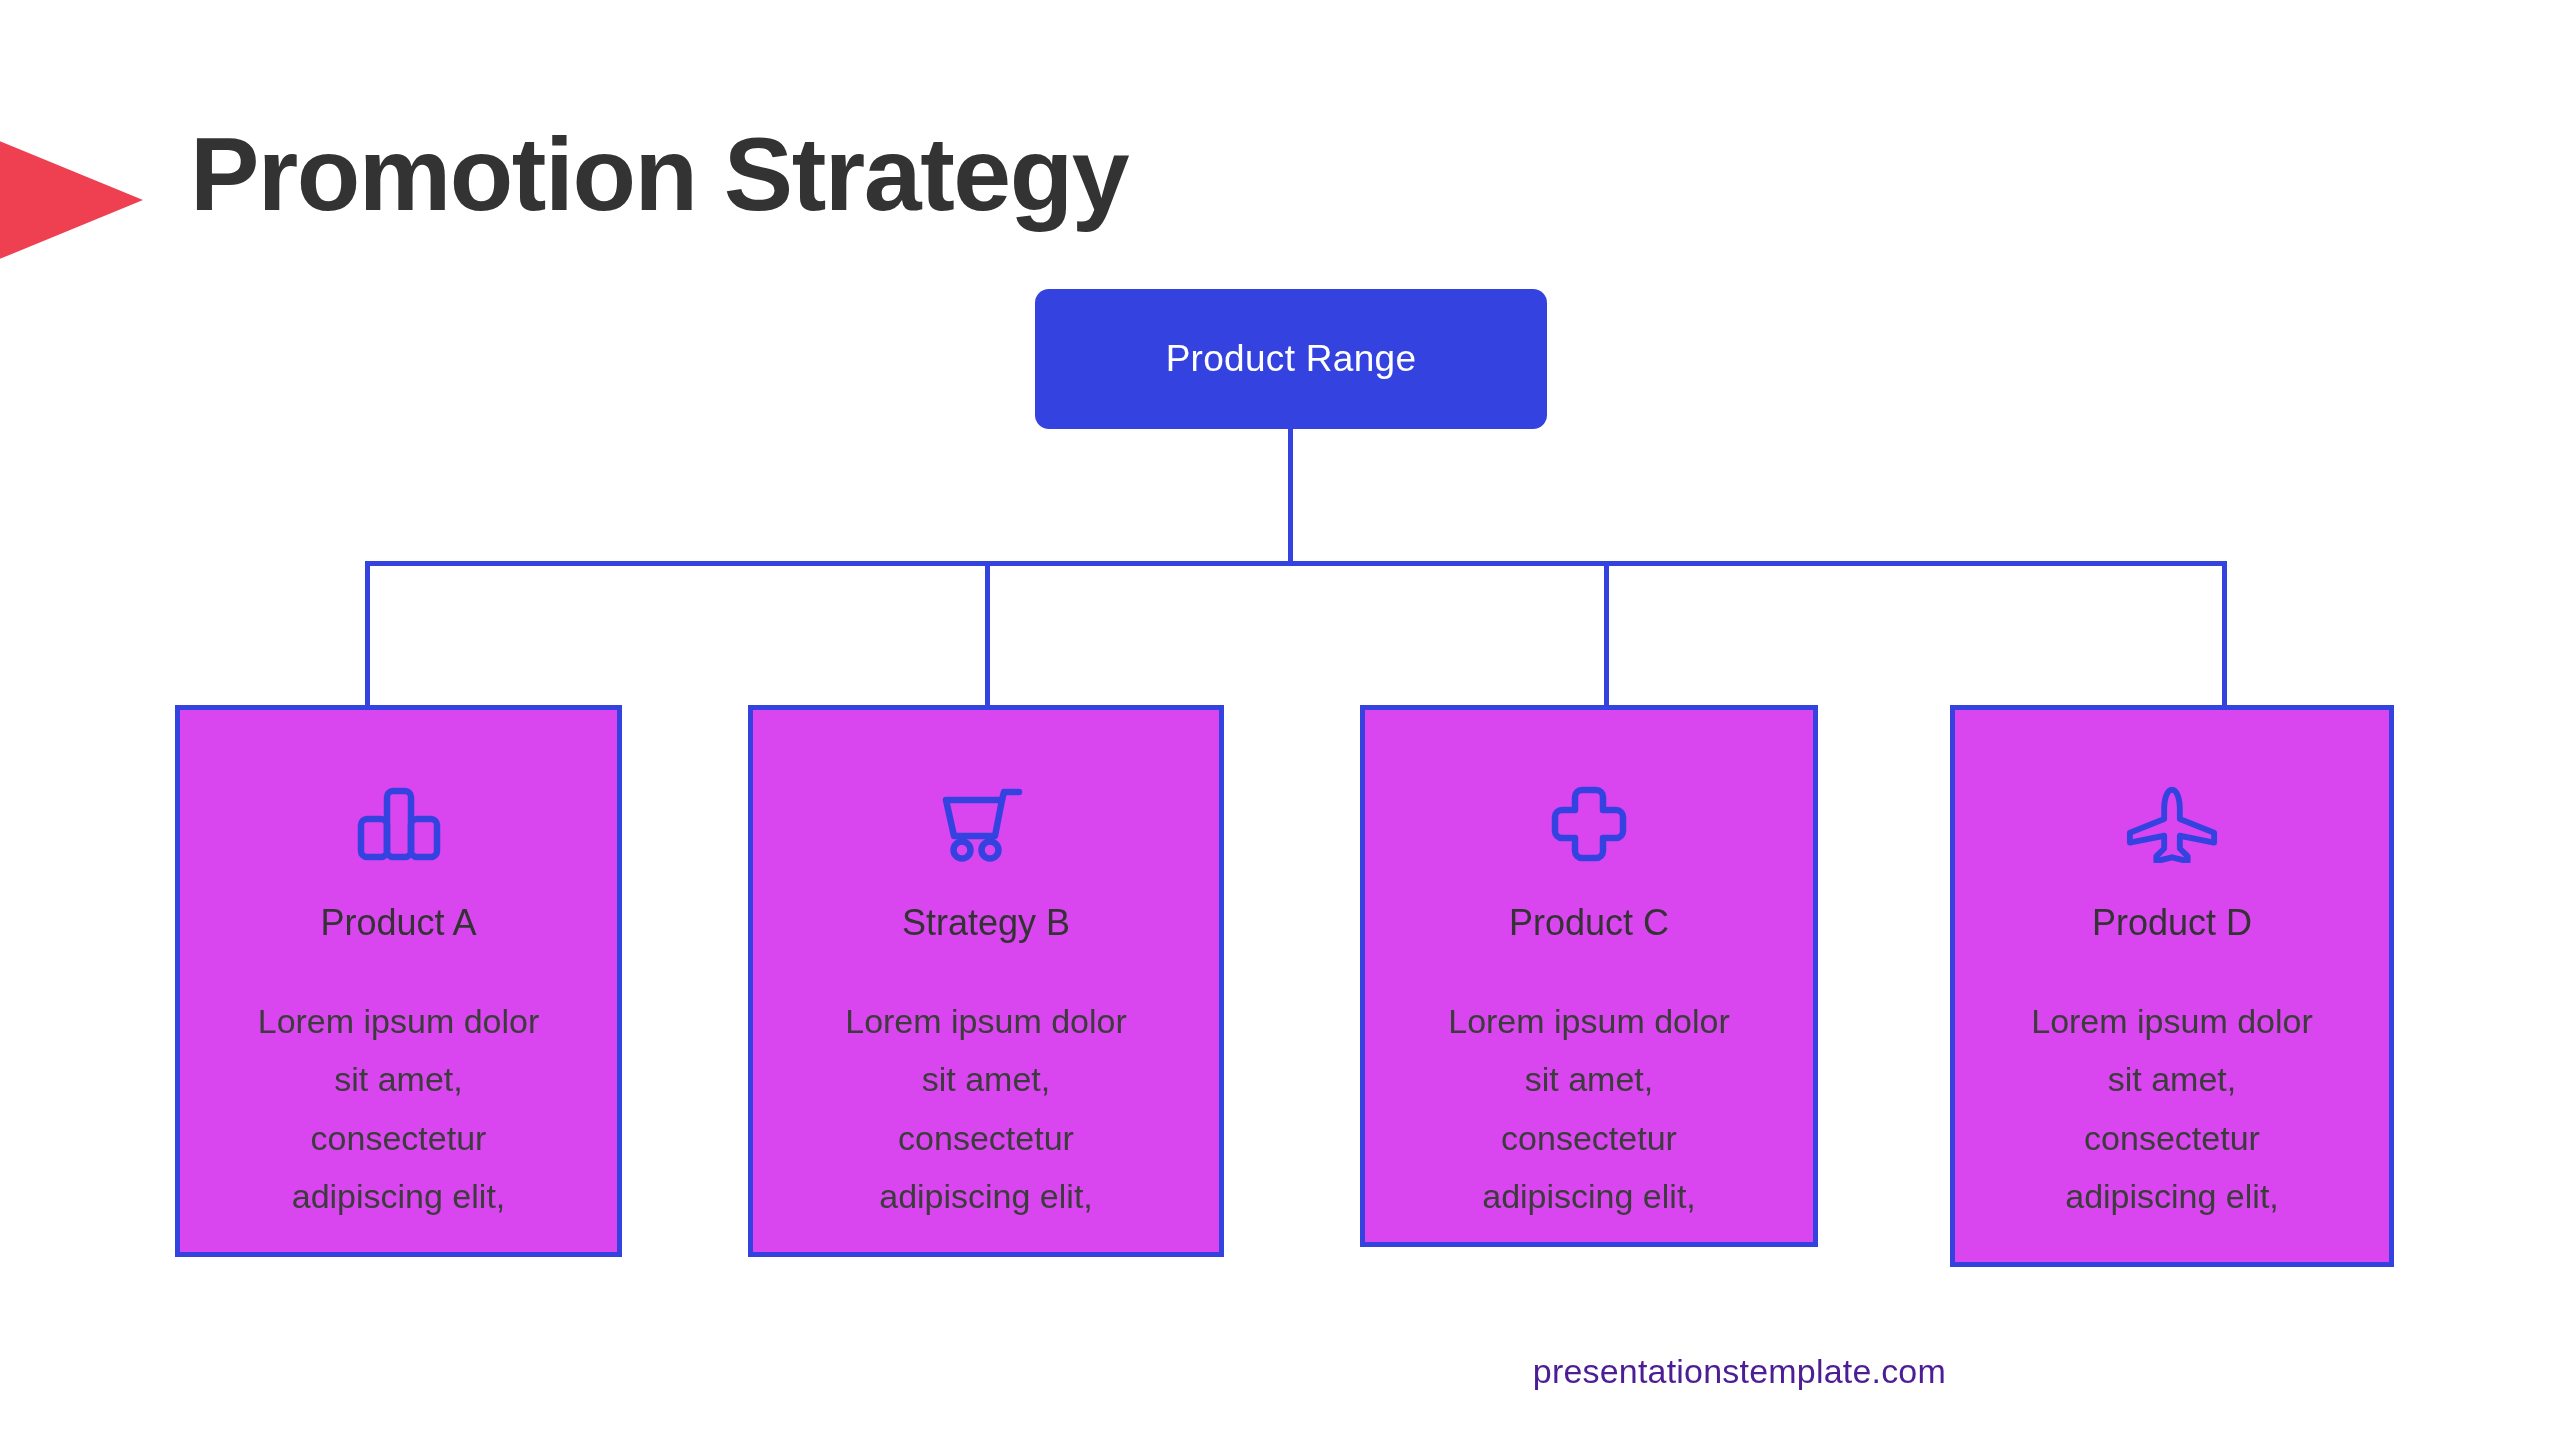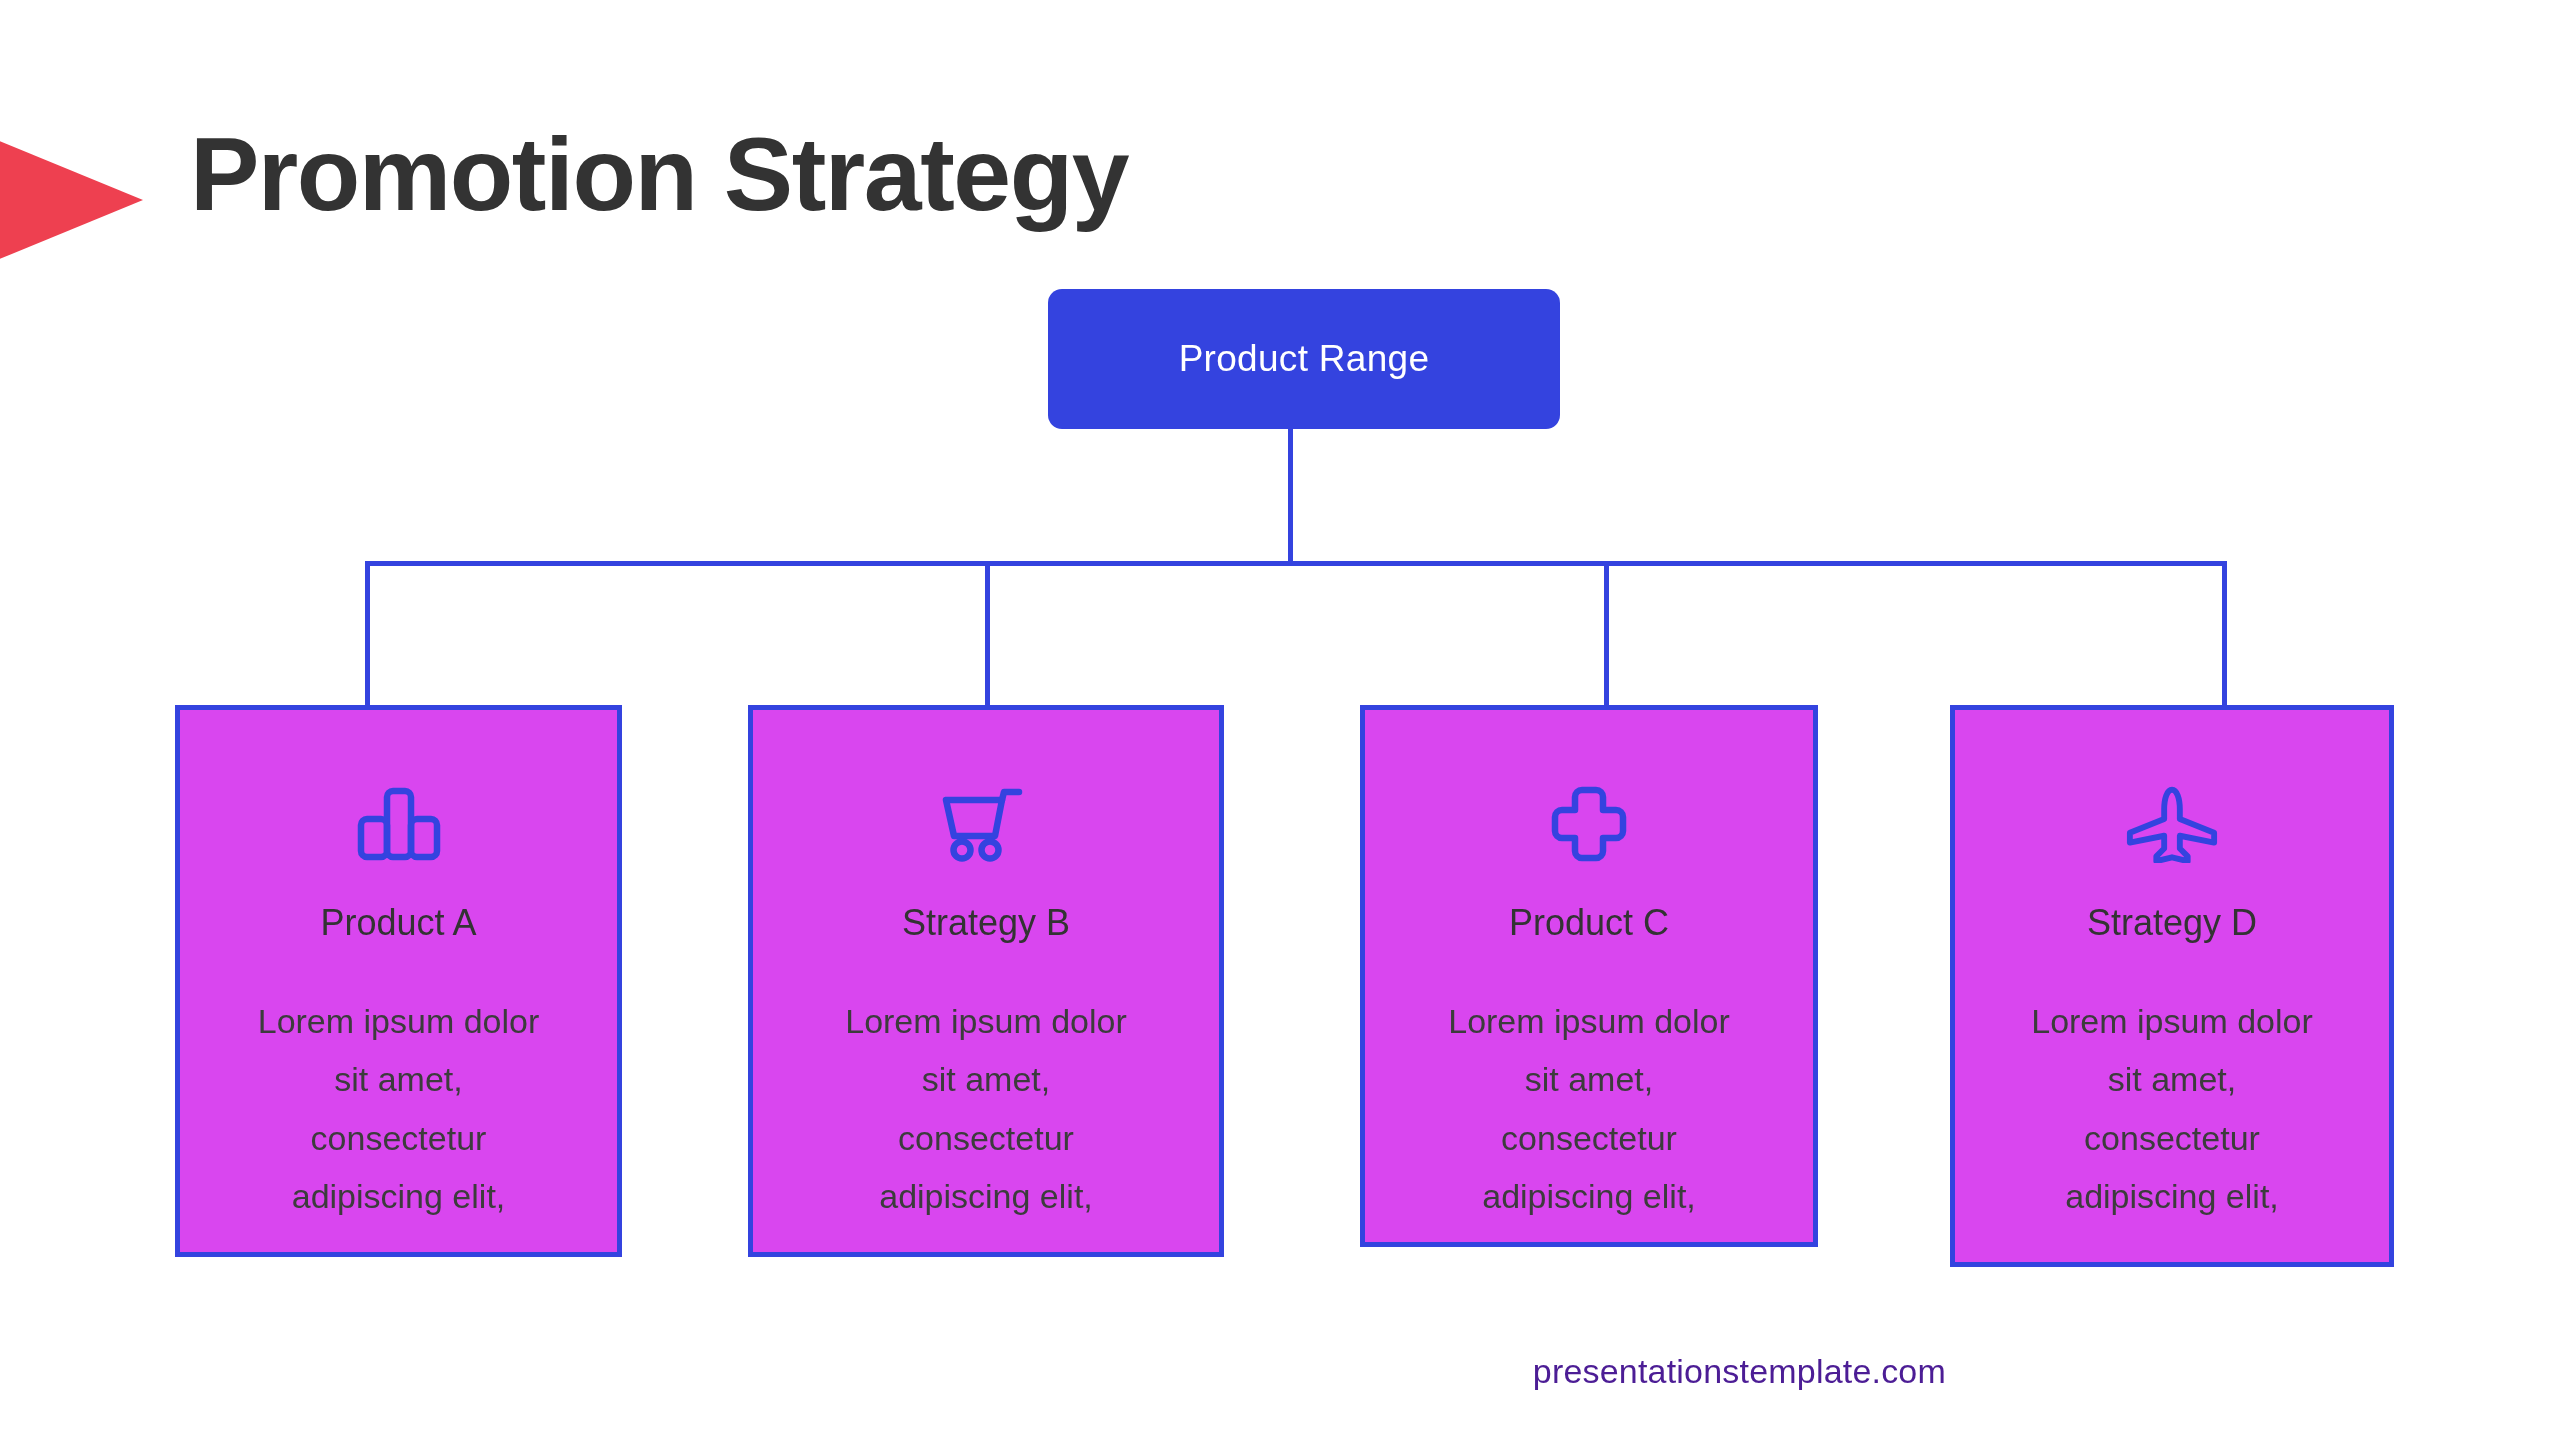--- a/index.html
+++ b/index.html
@@ -38,21 +38,21 @@
     white-space:nowrap;
   }
 
   
   #root-node {
     position:absolute;
     left:1035px; top:289px;
     width:512px; height:140px;
     background:#3443df;
     border-radius:14px;
-    display:flex; align-items:center; justify-content:center;margin-left:13px;
+    display:flex; align-items:center; justify-content:center;
   }
   #root-node-label {
     color:#ffffff;
     font-size:37px;
     font-weight:normal;
     letter-spacing:0.3px;
   }
 
   
   .conn { position:absolute; background:#3443df; }
@@ -167,19 +167,19 @@
     <div class="card-title">Product C</div>
     <div class="card-desc">Lorem ipsum dolor sit amet, consectetur adipiscing elit,</div>
   </div>
 
   <div class="card" id="card-d">
     <div class="card-icon">
       <svg width="98" height="78" viewBox="0 0 98 78">
         <path d="M49 4 c5 0 8 9 8 20 v10 l35 14 v10 l-35 -7 v13 l8 8 v5 l-16 -4 l-16 4 v-5 l8 -8 v-13 l-35 7 v-10 l35 -14 v-10 c0 -11 3 -20 8 -20 z" fill="none" stroke="#3443df" stroke-width="6" stroke-linejoin="round"></path>
       </svg>
     </div>
-    <div class="card-title">Strategy D</div>
+    <div class="card-title">Product D</div>
     <div class="card-desc">Lorem ipsum dolor sit amet, consectetur adipiscing elit,</div>
   </div>
 
   <div id="footer-credit">presentationstemplate.com</div>
 
 </div>
 
 </body></html>

